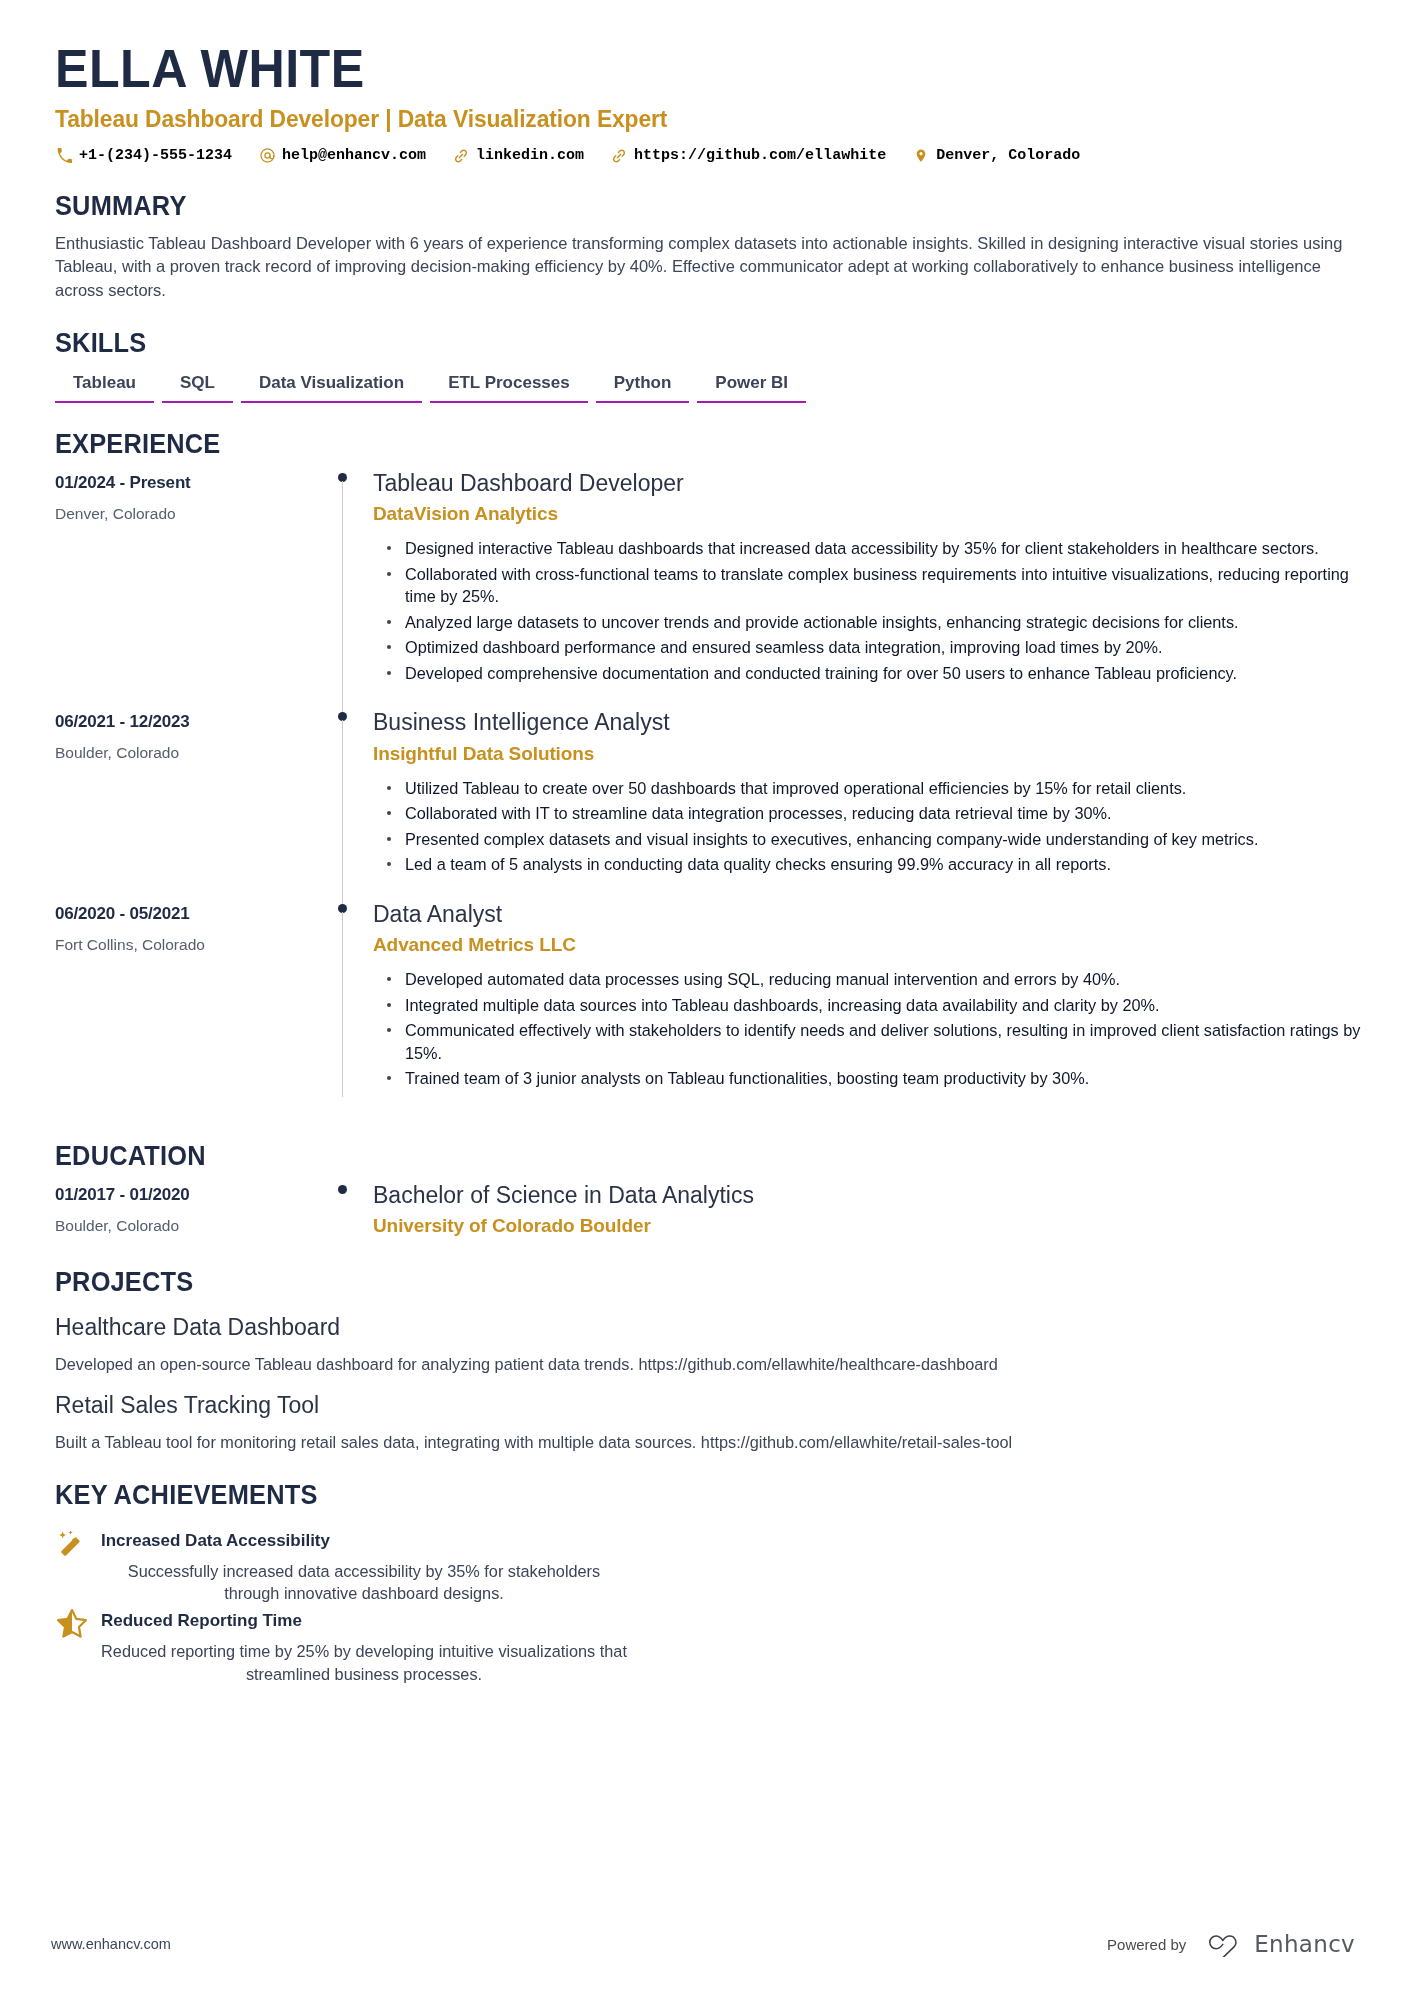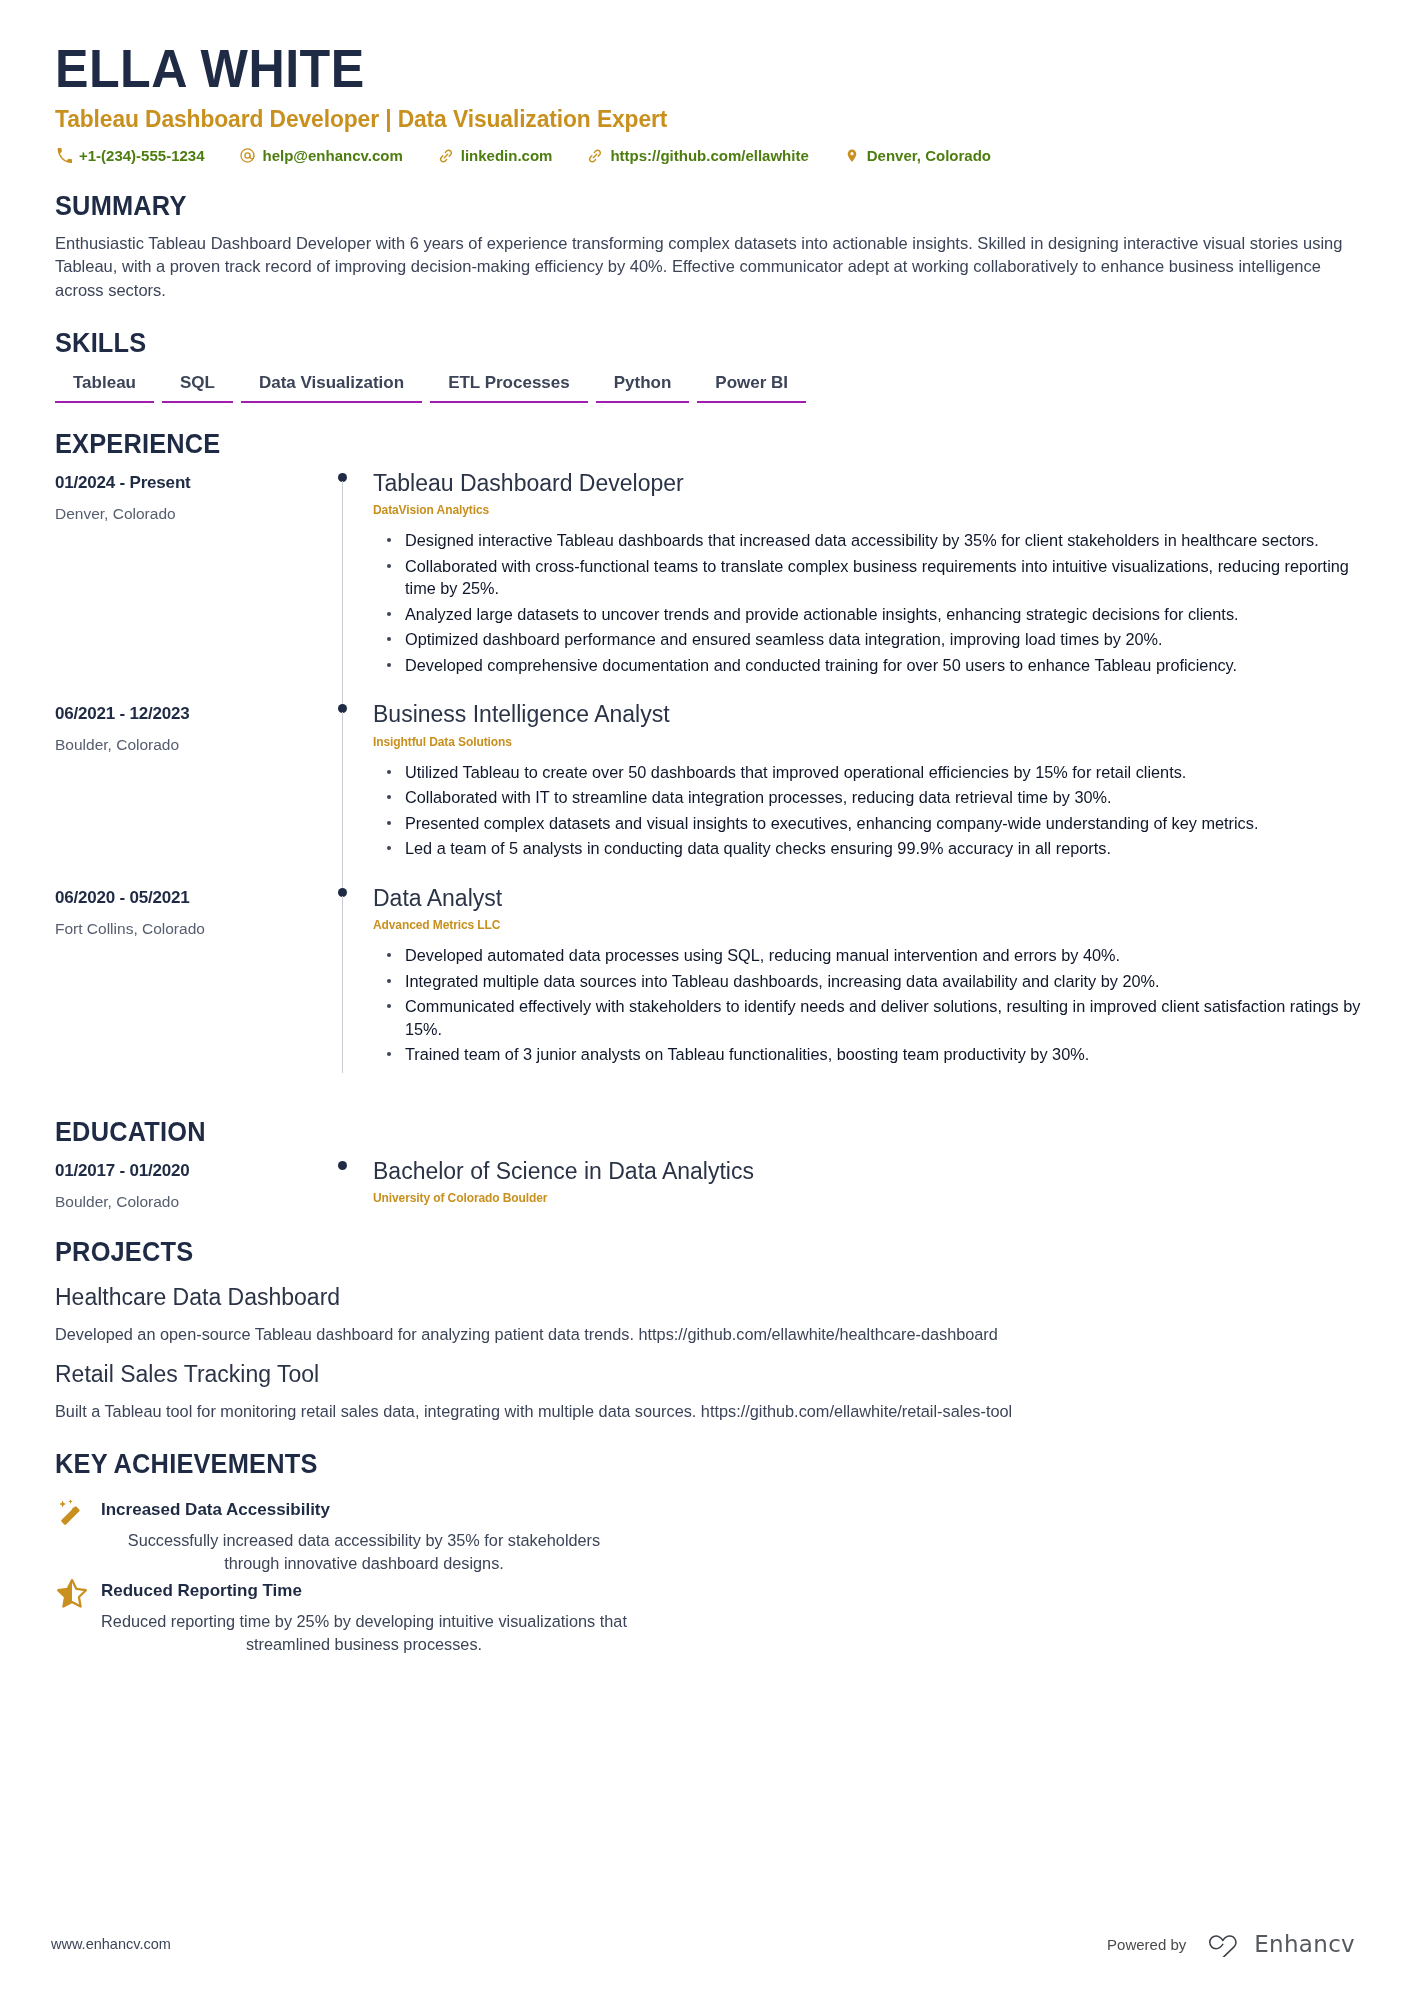--- a/index.html
+++ b/index.html
@@ -46,24 +46,25 @@
     transform: scaleX(0.95);
     transform-origin: left center;
     white-space: nowrap;
   }
 
   .contact-row {
     margin-top: 14px;
     display: flex;
     align-items: center;
     flex-wrap: wrap;
-    gap: 12px;
+    gap: 4px;
     font-size: 15px;
     font-weight: 700;
-    color: #4d7c0f;
+    color: #000000;
+    font-family: Liberation Mono, monospace;
   }
 
   .contact-item {
     display: inline-flex;
     align-items: center;
     margin-right: 22px;
     white-space: nowrap;
   }
 
   .contact-item .ic {
@@ -179,21 +180,21 @@
 
   .entry-title {
     font-size: 23px;
     font-weight: 400;
     color: #2b3347;
     line-height: 1.15;
   }
 
   .entry-org {
     margin-top: 7px;
-    font-size: 12px;
+    font-size: 19px;
     font-weight: 700;
     color: #c8901e;
     letter-spacing: -0.1px;
   }
 
   ul.bullets {
     margin-top: 12px;
     padding-left: 30px;
     list-style: none;
   }

